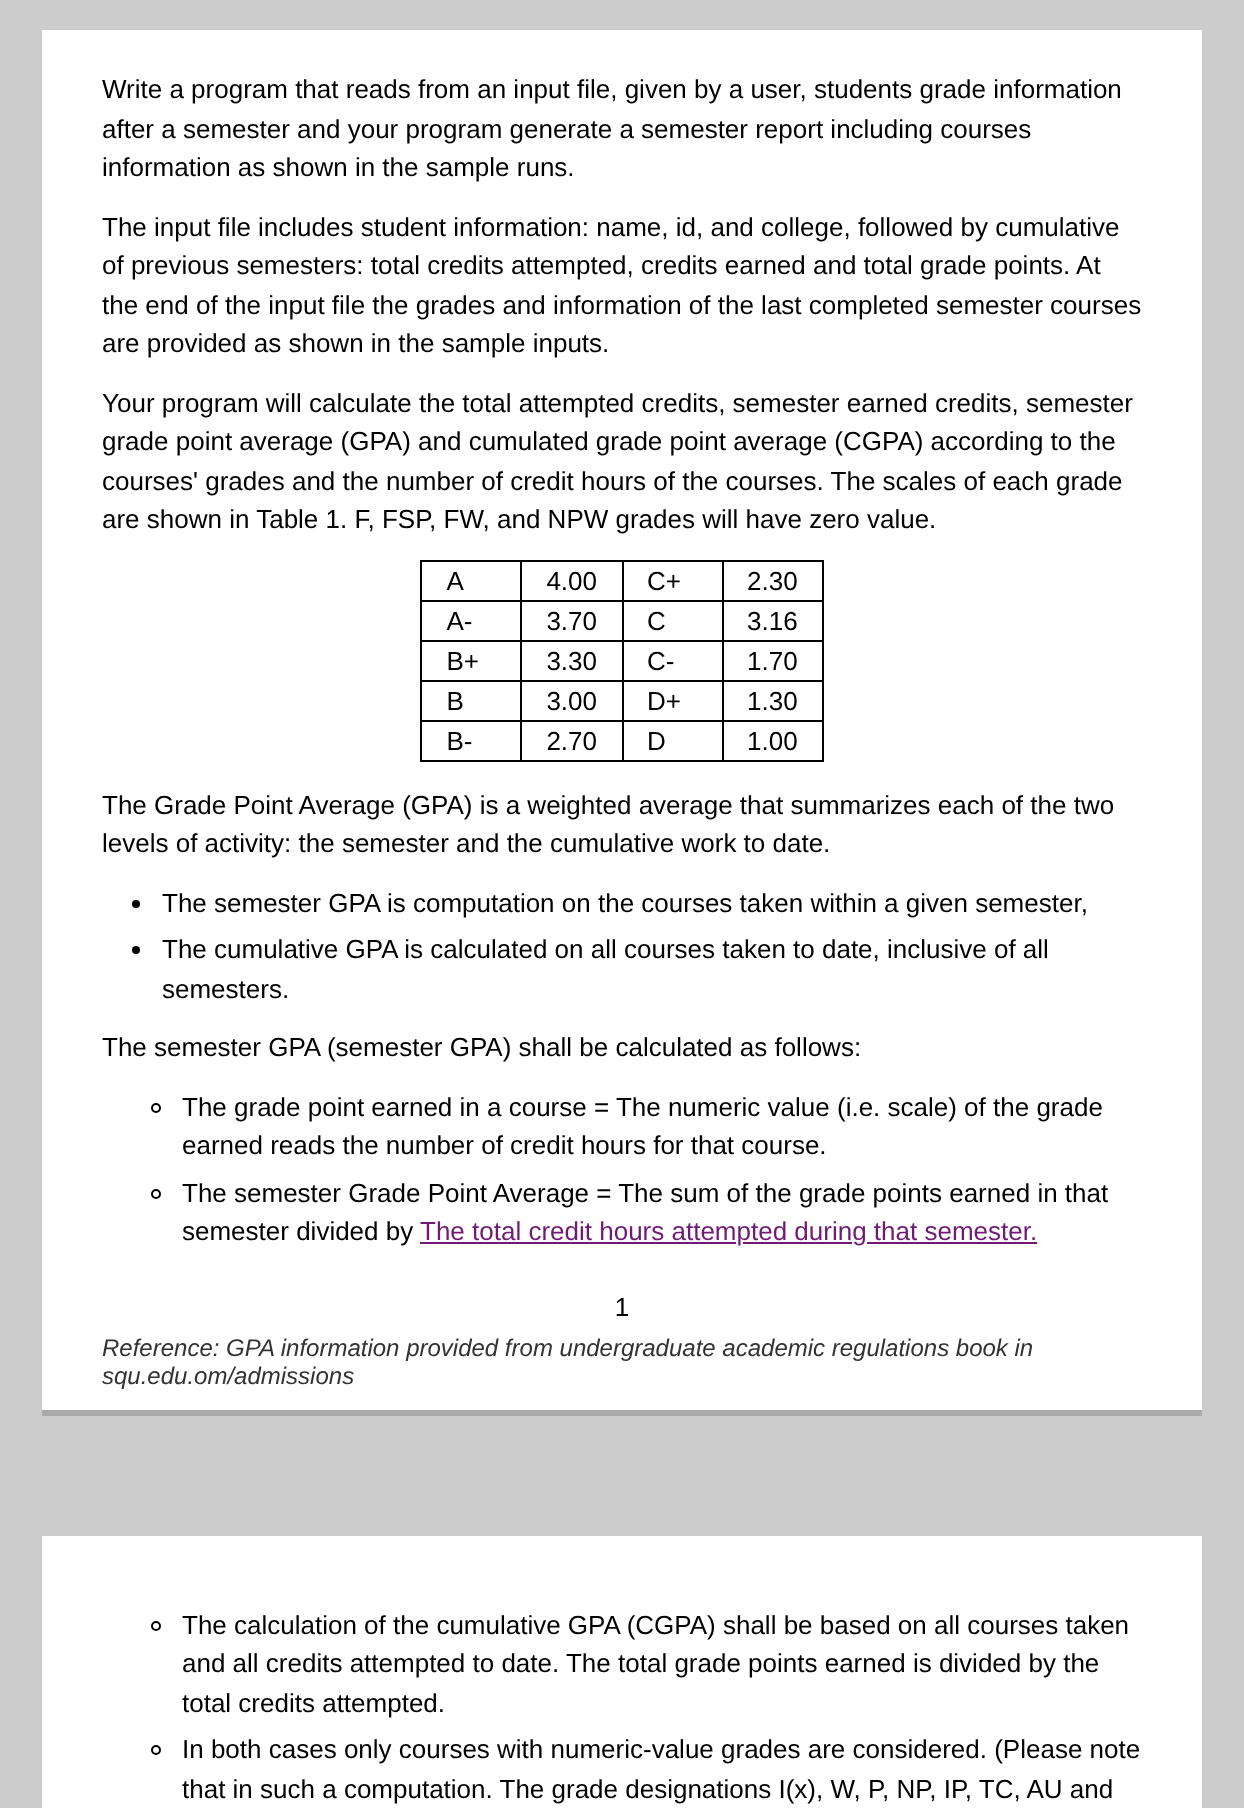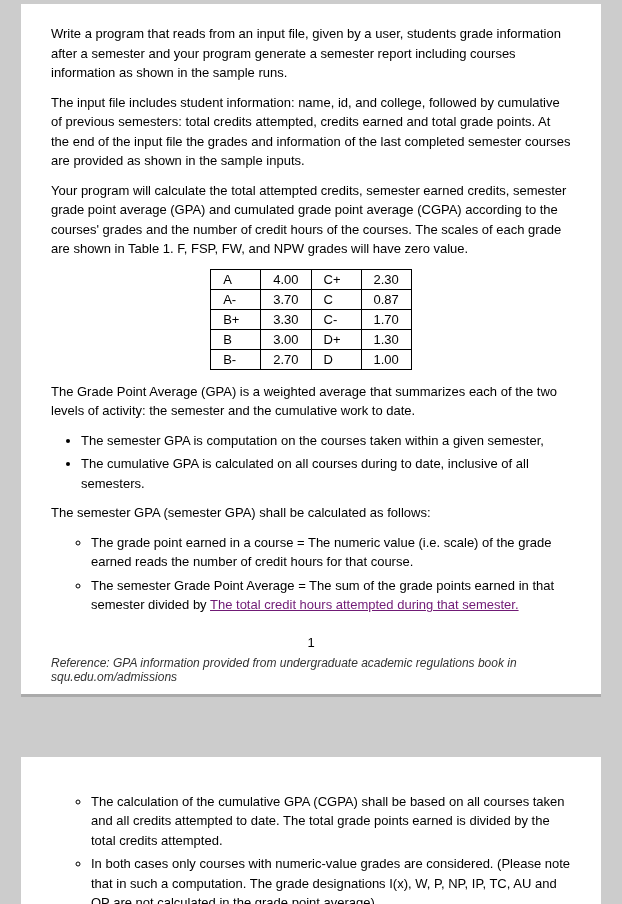--- a/index.html
+++ b/index.html
@@ -6,21 +6,21 @@
     body {
       font-family: Arial, sans-serif;
       font-size: 13px;
       color: #000;
       background: #ccc;
       width: 622px;
     }
     .page {
       background: #fff;
       width: 580px;
-      margin: 4px auto;
+      margin: 15px auto;
       padding: 20px 30px;
     }
     .page-top {
       background: #fff;
       border-bottom: 3px solid #aaa;
       padding-bottom: 10px;
       margin-bottom: 0;
     }
     .page-bottom {
       background: #fff;
@@ -99,21 +99,21 @@
           <tr>
             <td>A</td>
             <td>4.00</td>
             <td>C+</td>
             <td>2.30</td>
           </tr>
           <tr>
             <td>A-</td>
             <td>3.70</td>
             <td>C</td>
-            <td>0.87</td>
+            <td>3.16</td>
           </tr>
           <tr>
             <td>B+</td>
             <td>3.30</td>
             <td>C-</td>
             <td>1.70</td>
           </tr>
           <tr>
             <td>B</td>
             <td>3.00</td>
@@ -126,21 +126,21 @@
             <td>D</td>
             <td>1.00</td>
           </tr>
         </tbody>
     </table>
   </div>
 
   <p>The Grade Point Average (GPA) is a weighted average that summarizes each of the two levels of activity: the semester and the cumulative work to date.</p>
   <ul>
     <li>The semester GPA is computation on the courses taken within a given semester,</li>
-    <li>The cumulative GPA is calculated on all courses during to date, inclusive of all semesters.</li>
+    <li>The cumulative GPA is calculated on all courses taken to date, inclusive of all semesters.</li>
   </ul>
 
   <p>The semester GPA (semester GPA) shall be calculated as follows:</p>
   <ul class="circle-list">
     <li>The grade point earned in a course = The numeric value (i.e. scale) of the grade earned reads the number of credit hours for that course.</li>
     <li>
       <span>The semester Grade Point Average = The sum of the grade points earned in that semester divided by</span>
       <span class="highlight-blue underline">The total credit hours attempted during that semester.</span>
     </li>
   </ul>

